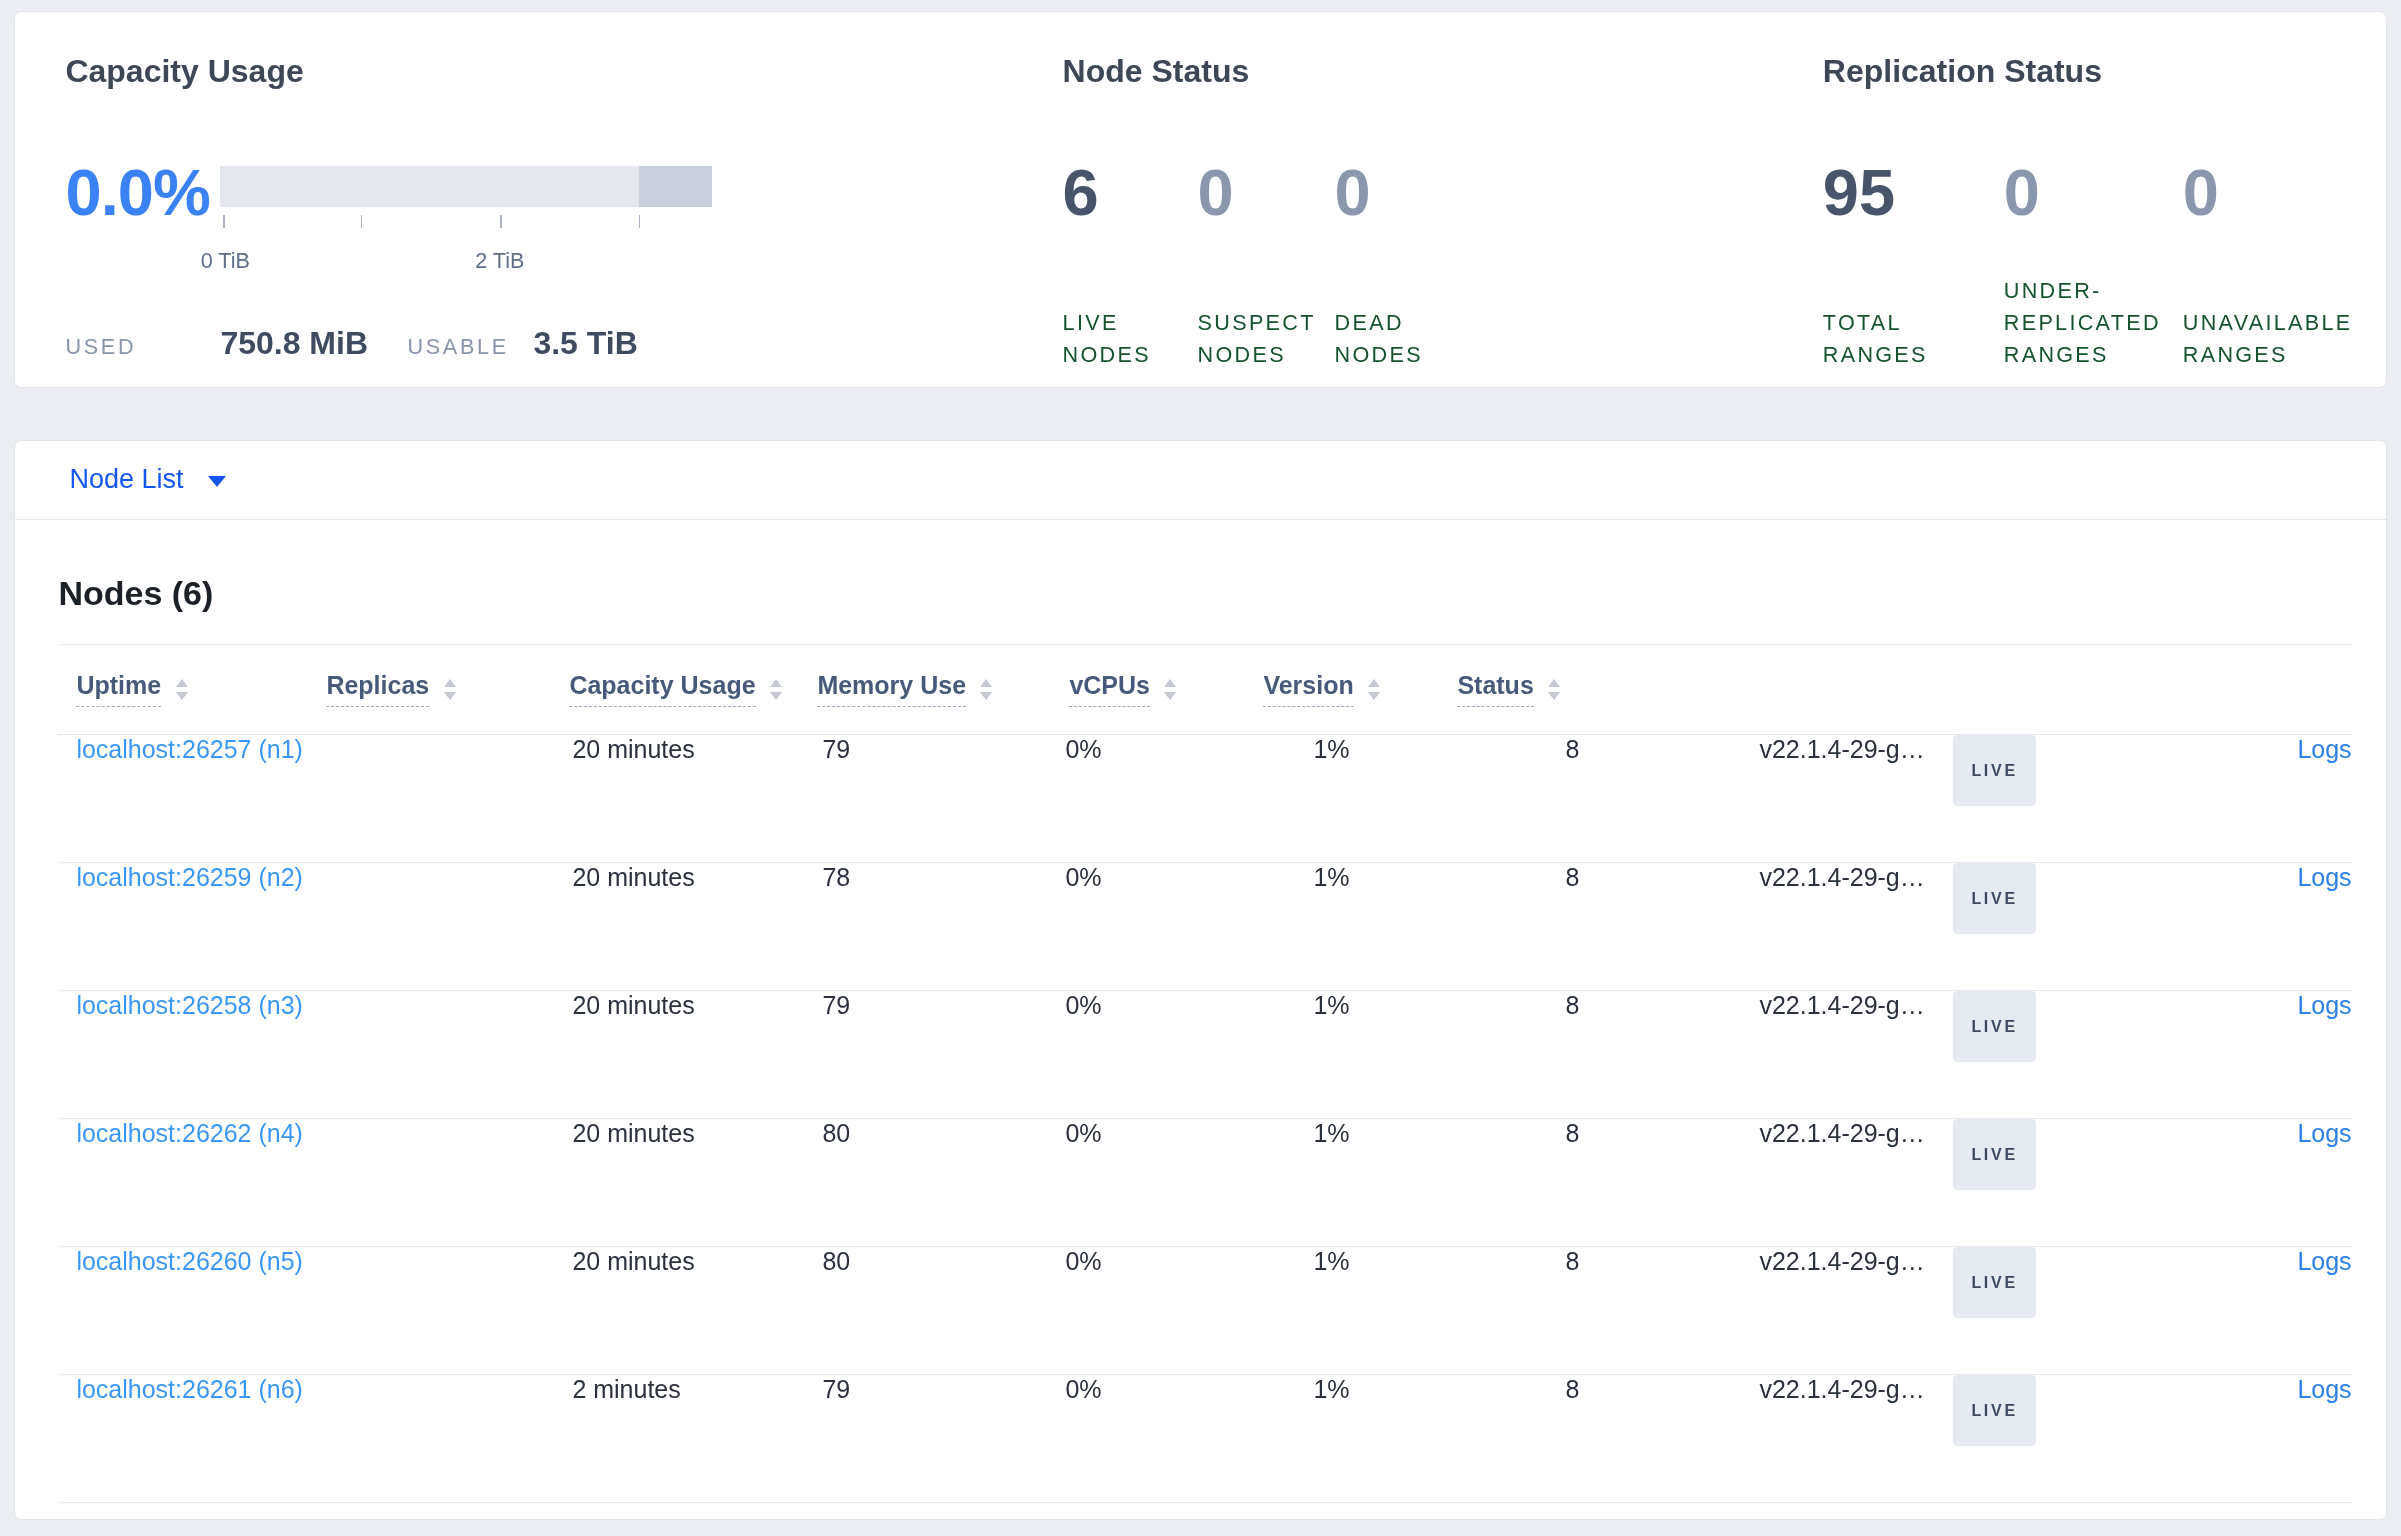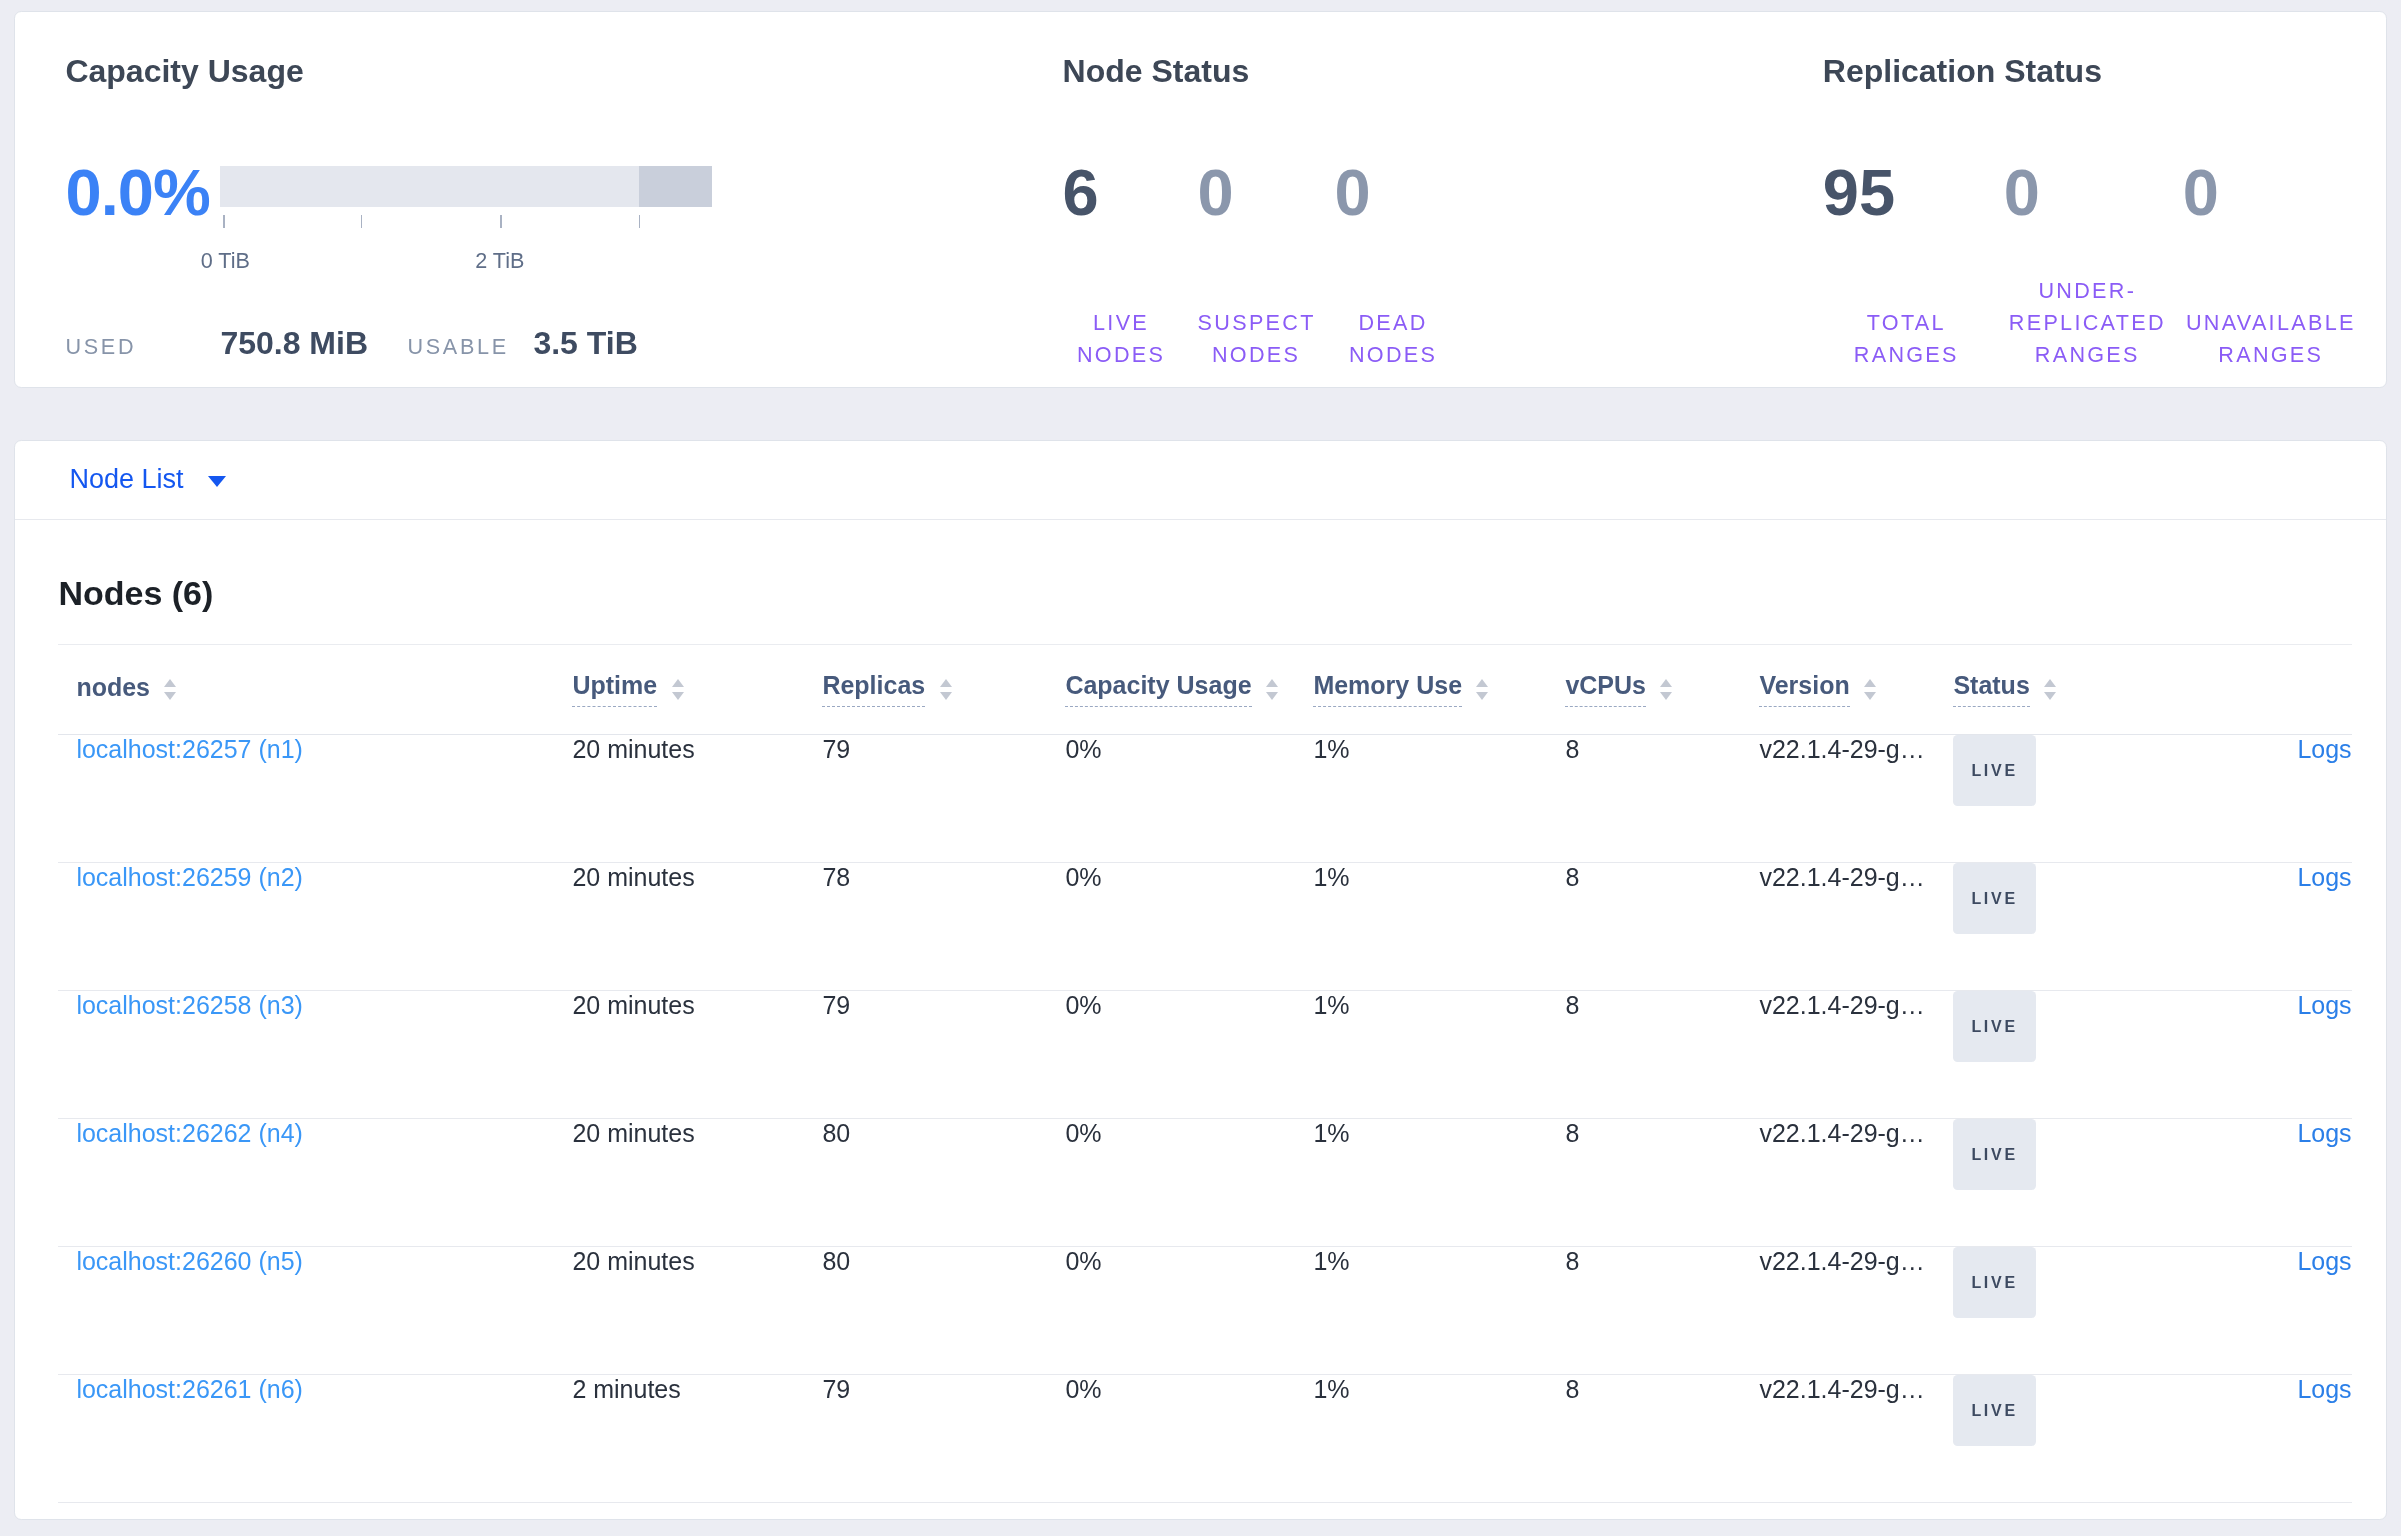--- a/index.html
+++ b/index.html
@@ -29,21 +29,21 @@
   .w-used-lab { width:155px; } .w-used-val { width:187px; } .w-usable-lab { width:126px; }
   .cap-val { font-size:32px; font-weight:700; color:#3e4b61; }
 
   .metric-values { display:flex; margin-top:70px; }
   .metric-labels { display:flex; margin-top:auto; padding-bottom:16px; align-items:flex-end; }
   .ncol-1 { width:135px; } .ncol-2 { width:137px; } .ncol-3 { flex:1; }
   .rcol-1 { width:181px; } .rcol-2 { width:179px; } .rcol-3 { flex:1; }
   .metric-value { font-size:65px; font-weight:600; line-height:1; }
   .metric-value.primary { color:#475469; }
   .metric-value.muted { color:#8b97ac; }
-  .metric-label { display:block; font-size:21.6px; letter-spacing:2.3px; color:#8b5cf6; font-weight:500; line-height:32px;text-align:center; }
+  .metric-label { display:block; font-size:21.6px; letter-spacing:2.3px; color:#14532d; font-weight:500; line-height:32px; }
   .ncol-1 .metric-label, .ncol-2 .metric-label, .ncol-3 .metric-label { max-width:117px; }
   .rcol-1 .metric-label, .rcol-2 .metric-label { max-width:167px; }
   .rcol-3 .metric-label { max-width:176px; }
 
   
   .card-list { margin-top:52px; height:1080px; display:flex; flex-direction:column; }
   .nodelist-bar { height:79px; flex:0 0 79px; display:flex; align-items:center; padding-left:54px; border-bottom:1.8px solid #e7e9ee; cursor:pointer; }
   .nodelist-link { color:#1457f0; font-size:27px; font-weight:500; text-decoration:none; cursor:pointer; }
   .caret-down { width:0; height:0; border-left:9px solid transparent; border-right:9px solid transparent; border-top:11.7px solid #1457f0; margin-left:25px; margin-top:3.6px; }
 
@@ -148,27 +148,20 @@
     <div class="nodelist-bar">
       <a class="nodelist-link">Node List</a>
       <span class="caret-down"></span>
     </div>
 
     <div class="card-body">
       <div class="nodes-heading">Nodes (6)</div>
 
       <div class="ntable">
         <div class="thead">
-          <div class="th col-nodes">
-            <span class="th-label">nodes</span>
-            <span class="sort-icon">
-                <i class="tri up"></i>
-                <i class="tri down"></i>
-              </span>
-          </div>
           <div class="th col-uptime">
             <span class="th-label dashed">Uptime</span>
             <span class="sort-icon">
                 <i class="tri up"></i>
                 <i class="tri down"></i>
               </span>
           </div>
           <div class="th col-replicas">
             <span class="th-label dashed">Replicas</span>
             <span class="sort-icon">

